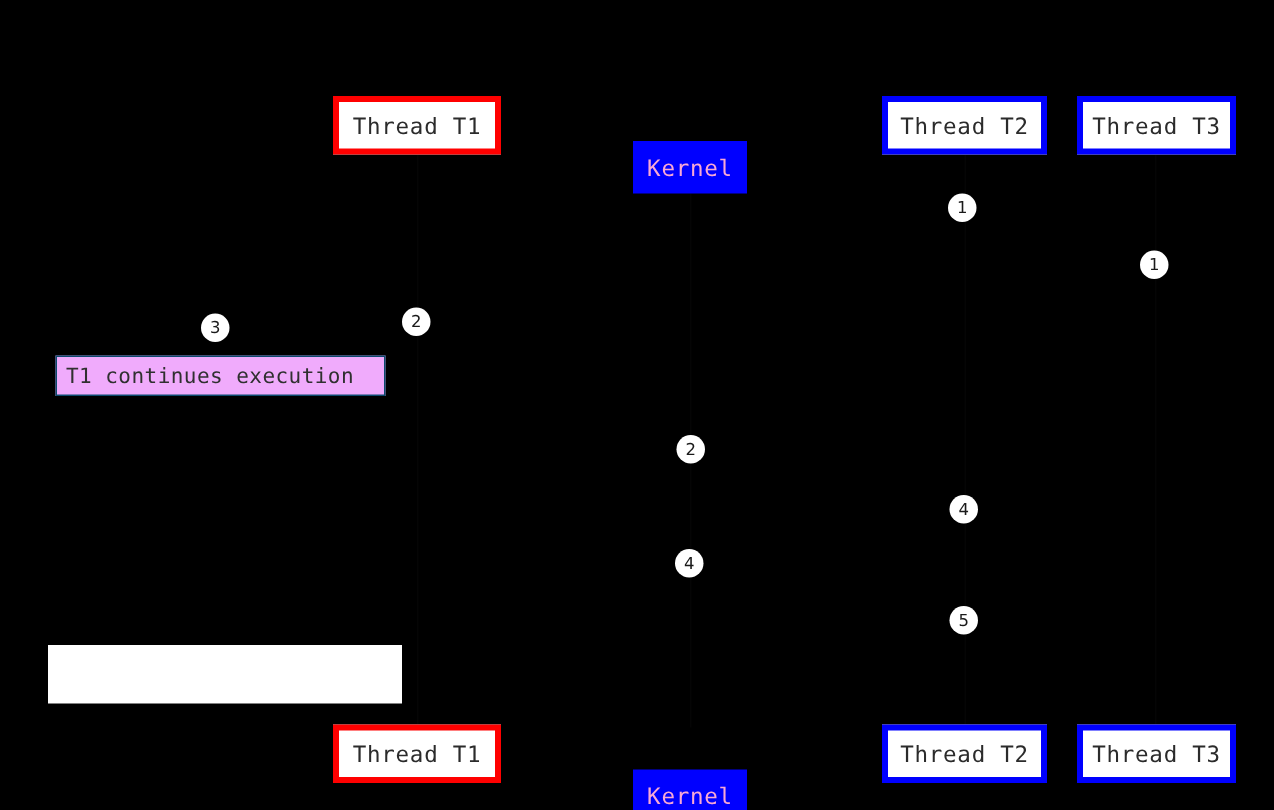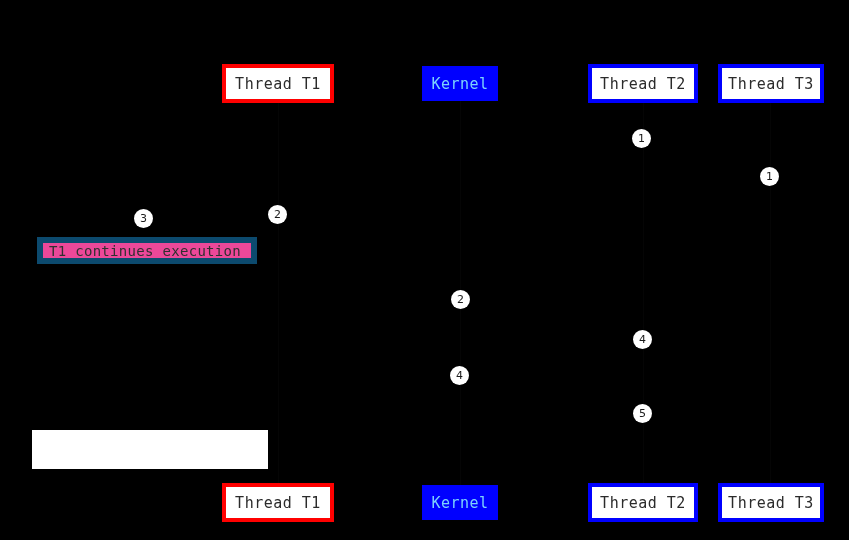--- a/index.html
+++ b/index.html
@@ -28,21 +28,22 @@
     font-size: 15px;
     letter-spacing: 0.5px;
     white-space: nowrap;
   }
   .actor-box.framed {
     background: #ffffff;
     color: #2b2b2b;
     align-items: center;
   }
   .actor-box.solid {
-    color: #7dd3fc;
+    color: #f9a8d4;
+    margin-top: 28px;
   }
   
   .lifeline {
     position: absolute;
     width: 1px;
     background: #050505;
   }
   
   .step-badge {
     position: absolute;
@@ -54,22 +55,22 @@
     font-family: "DejaVu Sans", sans-serif;
     font-size: 11px;
     line-height: 19px;
     text-align: center;
     font-weight: 400;
   }
   
   .note {
     position: absolute;
     box-sizing: border-box;
-    background: #ec4899;
-    border: 6px solid #0c4a6e;
+    background: #f0abfc;
+    border: 1px solid #0c4a6e;
     color: #303030;
     font-family: "DejaVu Sans Mono", monospace;
     font-size: 14px;
     display: flex;
     align-items: center;
     padding: 0 6px;
     white-space: nowrap;
     letter-spacing: 0.3px;
   }
   .note.blank {

